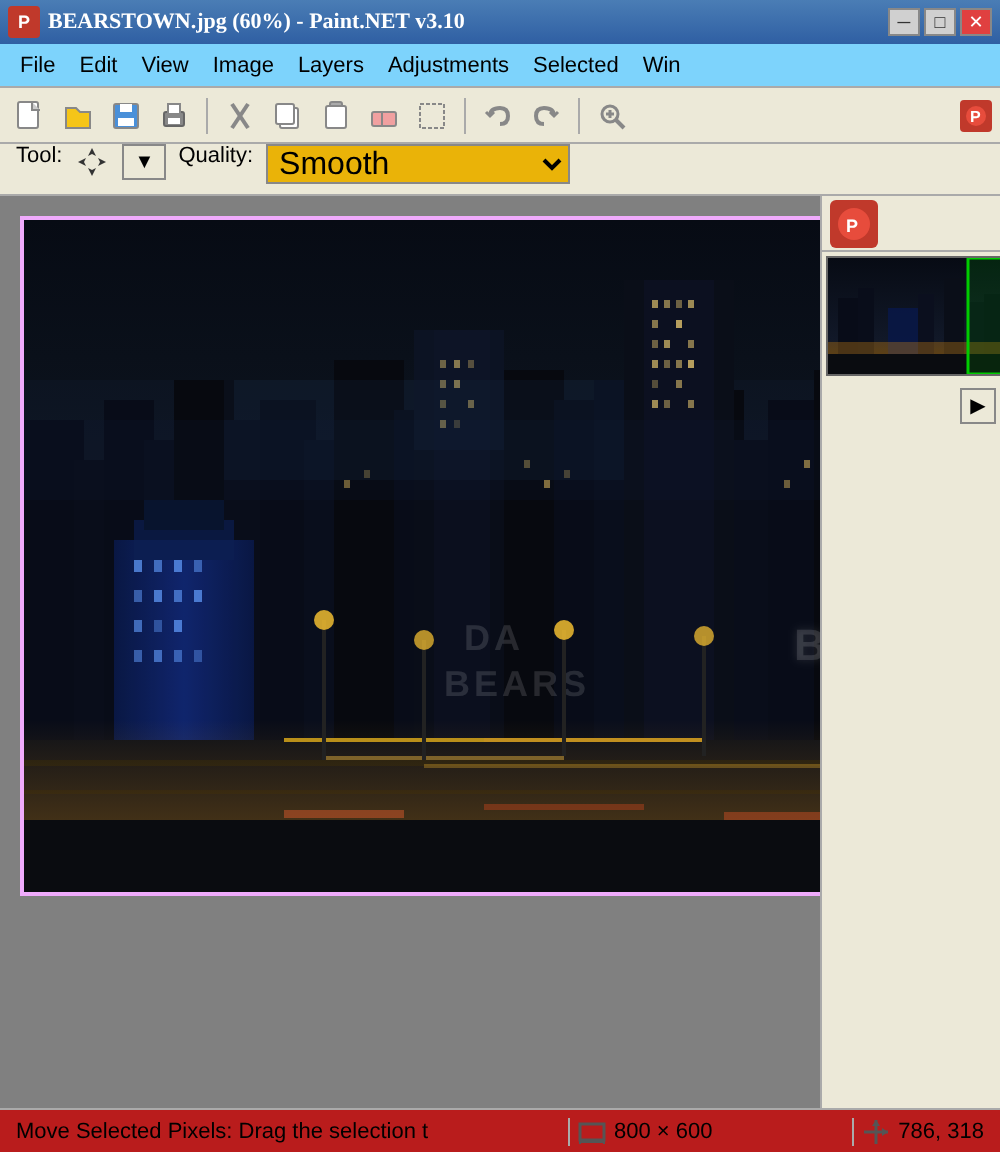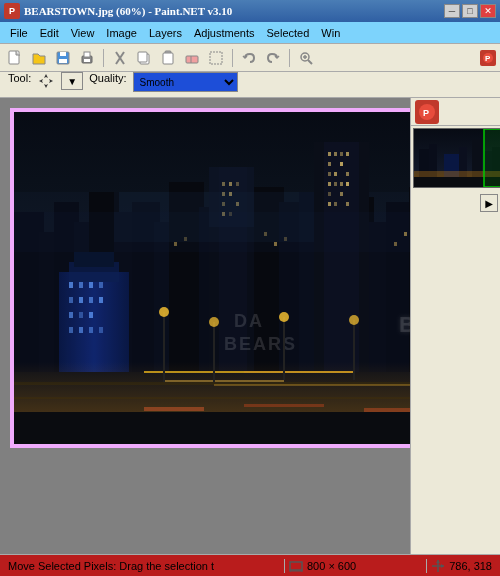--- a/index.html
+++ b/index.html
@@ -113,22 +113,22 @@
       border-bottom: 1px solid #aaa;
       height: 26px;
       display: flex;
       padding: 0 8px;
       gap: 6px;
     }
     .tool-label { font-size: 11px; color: #000; }
     .tool-select {
       height: 20px;
       border: 1px solid #888;
-      background: #1d4ed8;
-      font-size: 10px;
+      background: #eab308;
+      font-size: 16px;
       padding: 0 2px;
       min-width: 80px;
     }
 
     
     .main-area {
       display: flex;
       flex-direction: row;
       height: calc(576px - 22px - 22px - 28px - 26px - 22px);
       background: #808080;
@@ -137,21 +137,21 @@
 
     
     .canvas-area {
       flex: 1;
       overflow: hidden;
       position: relative;
       background: #808080;
       padding: 10px;
     }
     .canvas-wrapper {
-      border: 4px solid #f0abfc;
+      border: 2px solid #f0abfc;
       display: inline-block;
       line-height: 0;
       width: 460px;
       height: 340px;
       overflow: hidden;
       position: relative;
     }
 
     
     .right-panel {

